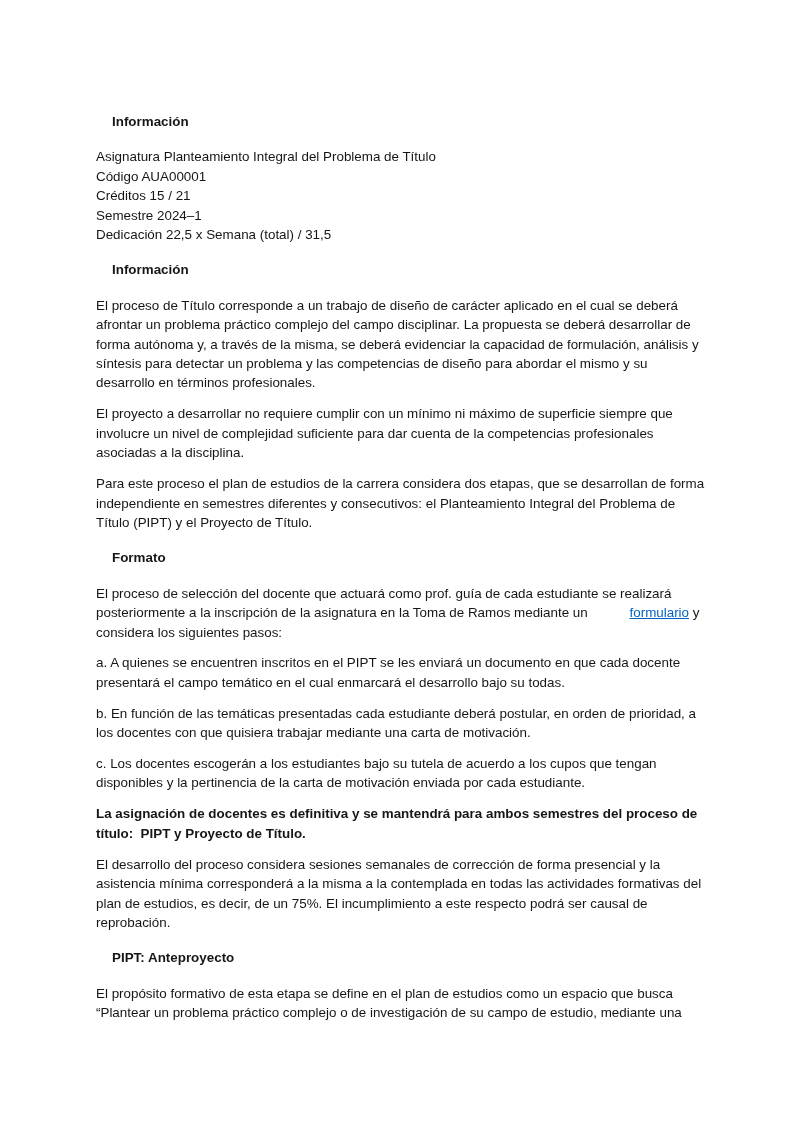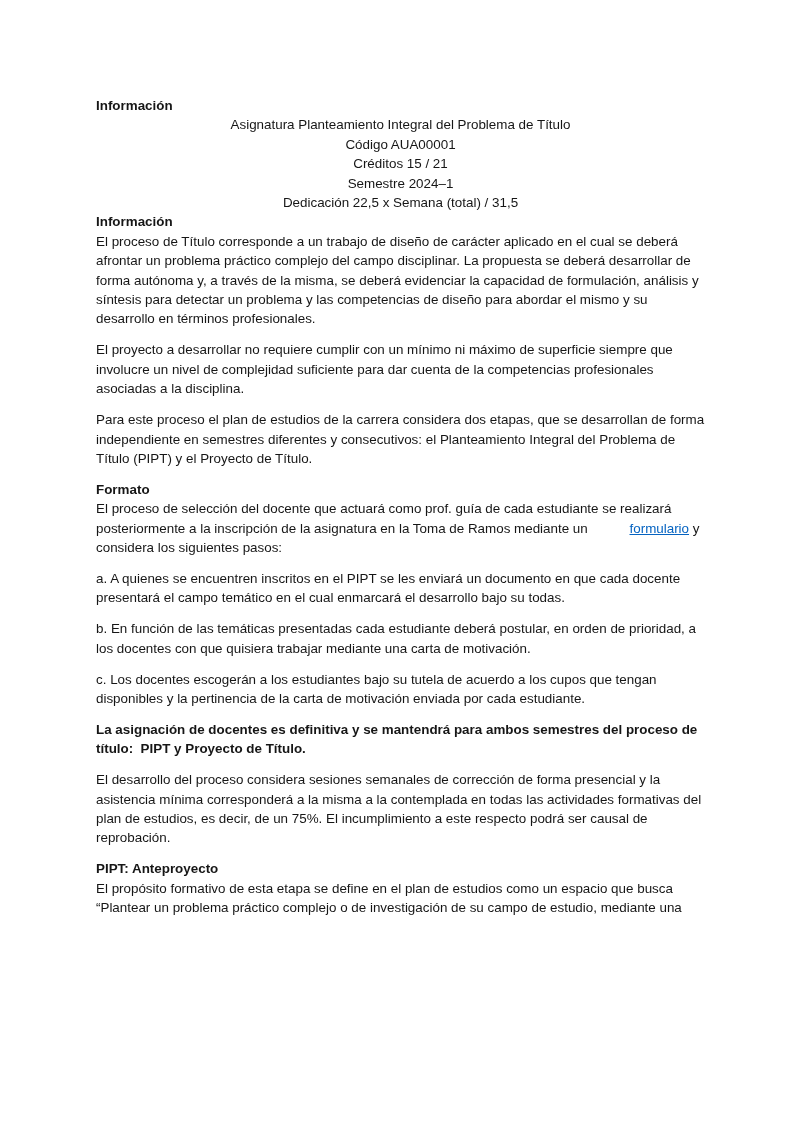--- a/index.html
+++ b/index.html
@@ -17,35 +17,34 @@
   .doc {
     box-sizing: border-box;
     width: 800px;
     height: 1130px;
     padding: 96px 95px 0 96px;
     font-size: 13.4px;
     line-height: 19.4px;
   }
   .heading {
     font-weight: 700;
-    margin: 0;
+    margin: 16px;
   }
   .para {
     margin: 0 0 11.5px 0;
     white-space: pre-wrap;
   }
   .para.bold {
     font-weight: 700;
   }
   .info-block {
     margin: 0 0 11.5px 0;
   }
   .info-line {
     white-space: pre-wrap;
-    text-align: center;
   }
   .section {
     margin: 0;
   }
   .run {
     white-space: pre-wrap;
   }
   .run-bold {
     font-weight: 400;
     white-space: pre-wrap;

